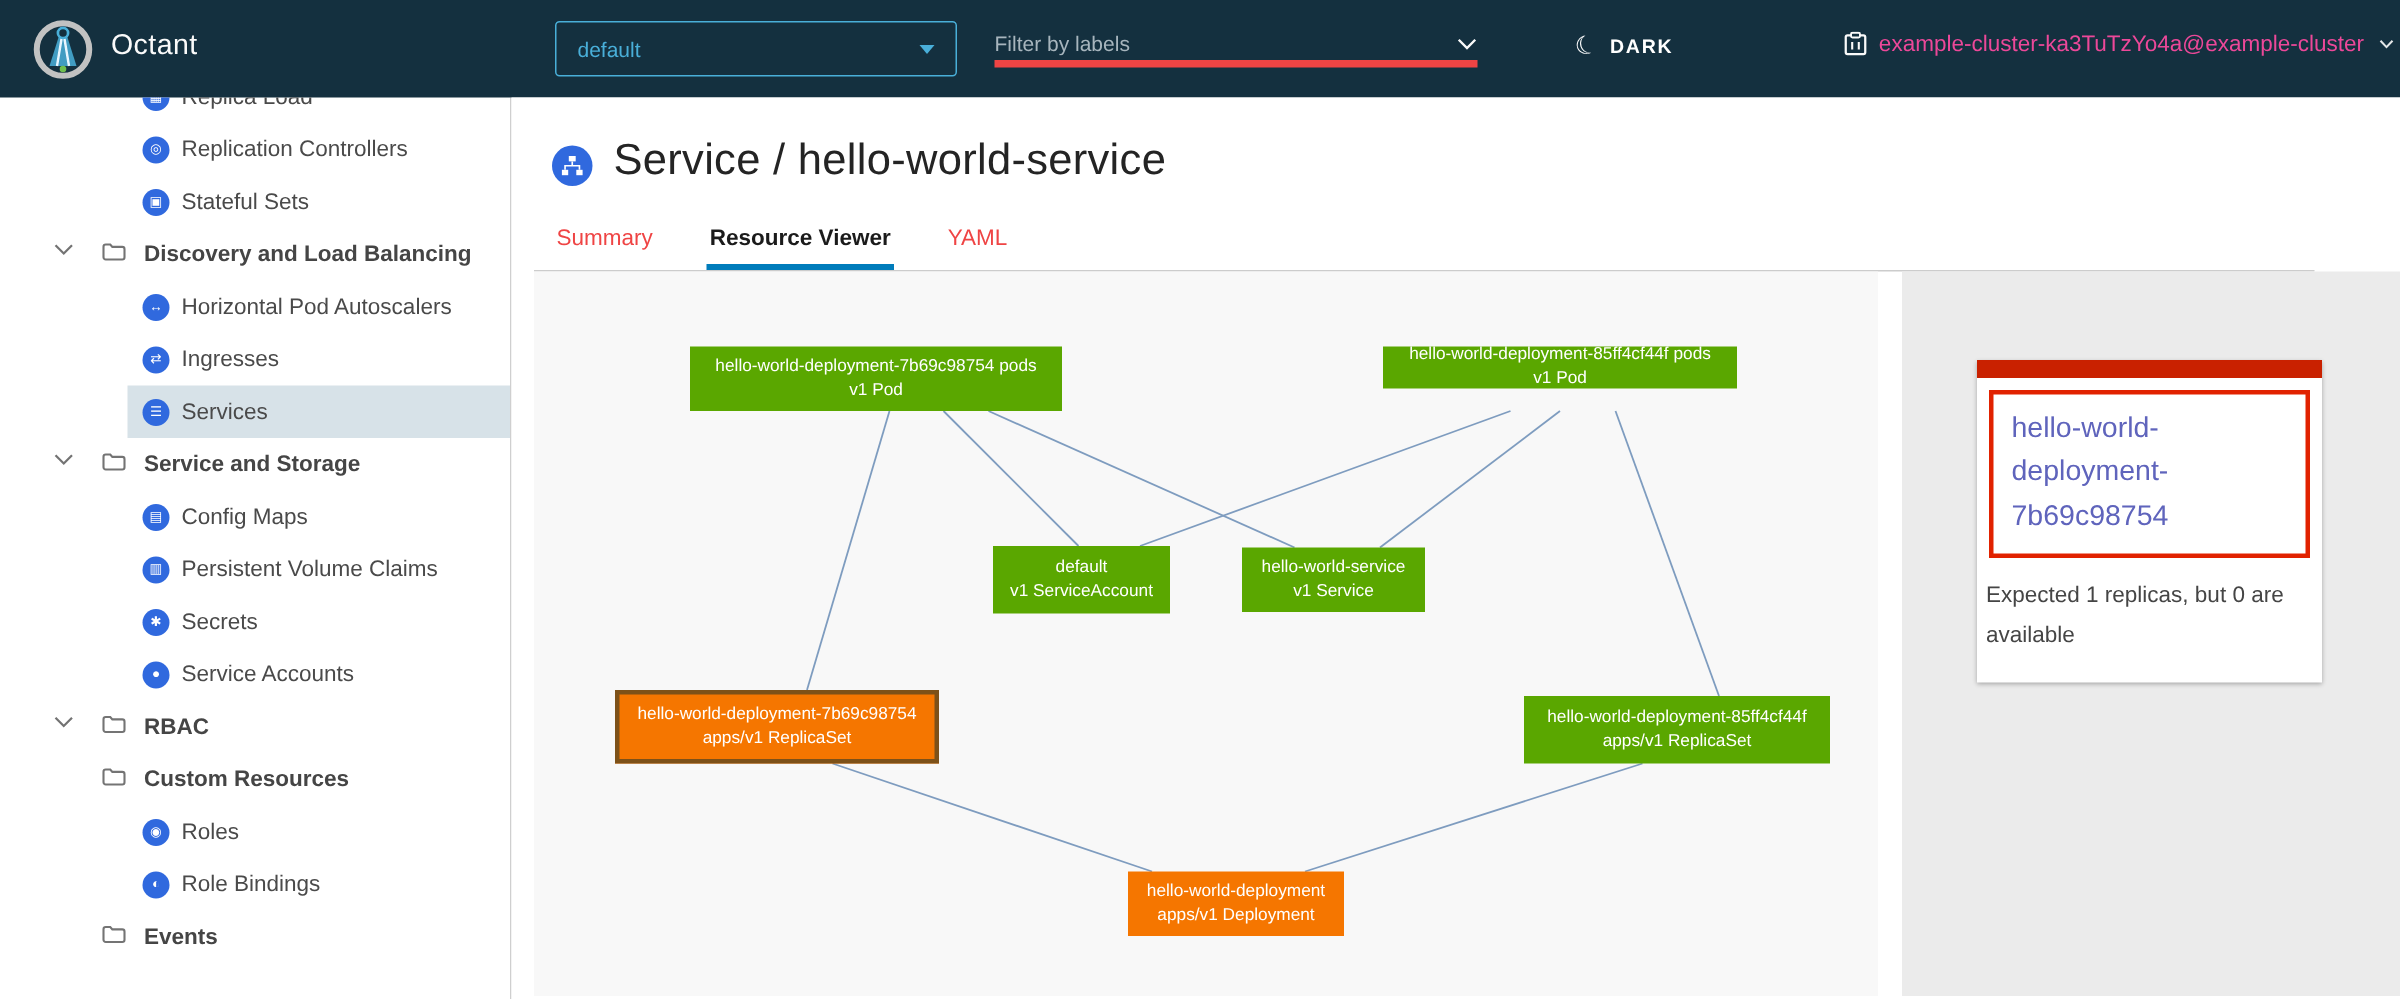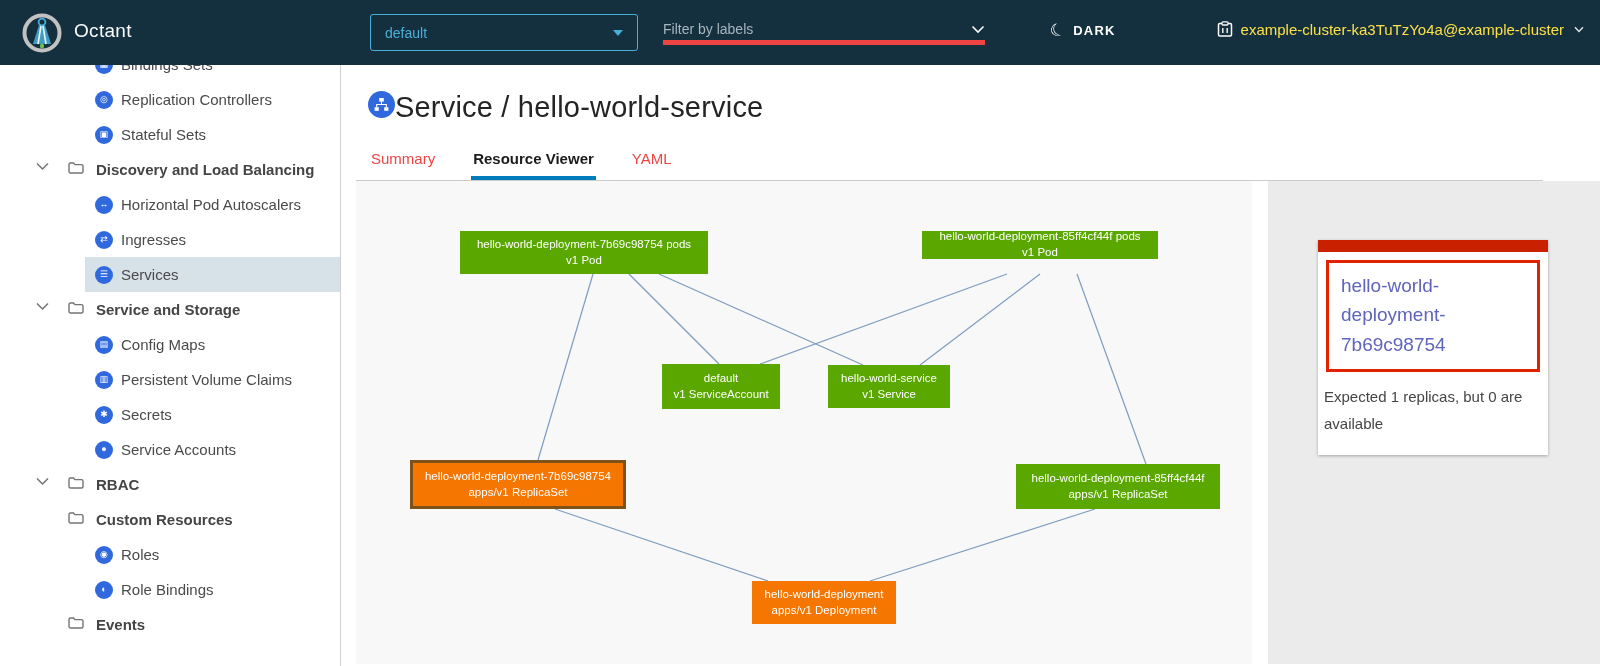--- a/index.html
+++ b/index.html
@@ -18,22 +18,22 @@
   .filter-wrap { position:absolute; left:663px; top:18px; width:322px; height:27px;
     border-bottom:5px solid #ef4444; display:flex; align-items:center; }
   .filter-input { flex:1; background:transparent; border:none; outline:none;
     color:#fafafa; font-size:14px; font-family:inherit; }
   .filter-input::placeholder { color:#a7b5bd; }
   .filter-chev { color:#fafafa; }
   .theme-toggle { position:absolute; left:1050px; top:22px; display:flex; align-items:center;
     gap:8px; color:#fff; cursor:pointer; }
   .moon { font-size:17px; line-height:1; transform:rotate(-18deg); }
   .theme-label { font-size:13px; font-weight:bold; letter-spacing:1.2px; }
-  .context { position:absolute; right:16px; top:21px; display:flex; align-items:center;
-    gap:8px; color:#fde047; font-size:15px; cursor:pointer; }
+  .context { position:absolute; right:4px; top:21px; display:flex; align-items:center;
+    gap:8px; color:#ec4899; font-size:15px; cursor:pointer; }
   .context .cchev { margin-left:2px; opacity:.9; }
 
   
   .body-row { display:flex; height:601px; }
   .sidebar { width:341px; min-width:341px; background:#fff; border-right:1px solid #cfcfcf;
     overflow:hidden; }
   .nav-list { list-style:none; margin-top:-18px; }
   .nav-row { position:relative; height:35px; display:flex; align-items:center; cursor:pointer; }
   .nav-row .chev { position:absolute; left:36px; top:10px; }
   .nav-row .folder { position:absolute; left:68px; top:9px; }
@@ -41,21 +41,21 @@
   .nav-row.child.selected { background:#d7e2e8; }
   .res-icon { width:18px; height:18px; border-radius:50%; background:#3069de; color:#fff;
     display:flex; align-items:center; justify-content:center; font-size:9px; line-height:1;
     flex:none; }
   .nav-row .lbl { margin-left:8px; font-size:15px; color:#4a4a4a; text-decoration:none; }
   .nav-row.group .lbl, .nav-row.group-open .lbl { margin-left:96px; font-weight:bold; color:#454545; }
 
   .main { position:relative; flex:1; background:#fff; }
 
   
-  .title-row { display:flex; align-items:flex-start; padding:26px 0 0 27px; }
+  .title-row { display:flex; align-items:flex-end; gap:14px; padding:26px 0 0 27px; }
   .title-icon { width:27px; height:27px; border-radius:50%; background:#3069de;
     display:flex; align-items:center; justify-content:center; flex:none; }
   .page-title { font-size:29px; font-weight:400; color:#242424; letter-spacing:.2px; }
   .tabs { display:flex; gap:34px; padding:22px 0 0 28px; }
   .tab { font-size:15px; color:#ef4444; padding:4px 2px 9px; border-bottom:4px solid transparent;
     cursor:pointer; }
   .tab.active { color:#1b1b1b; font-weight:bold; border-bottom-color:#007cbb; }
   .tab-divider { height:1px; background:#ccc; margin:0 57px 0 15px; }
 
   
@@ -138,21 +138,21 @@
 
 <div class="body-row">
 
   <nav class="sidebar">
     <ul class="nav-list" id="nav-list">
         <li class="nav-row child">
 
       <span class="res-icon">
             <span class="glyph">▦</span>
           </span>
-      <a class="lbl">Bindings Sets</a>
+      <a class="lbl">Replica Load</a>
     </li>
         <li class="nav-row child">
 
       <span class="res-icon">
             <span class="glyph">◎</span>
           </span>
       <a class="lbl">Replication Controllers</a>
     </li>
         <li class="nav-row child">
 

